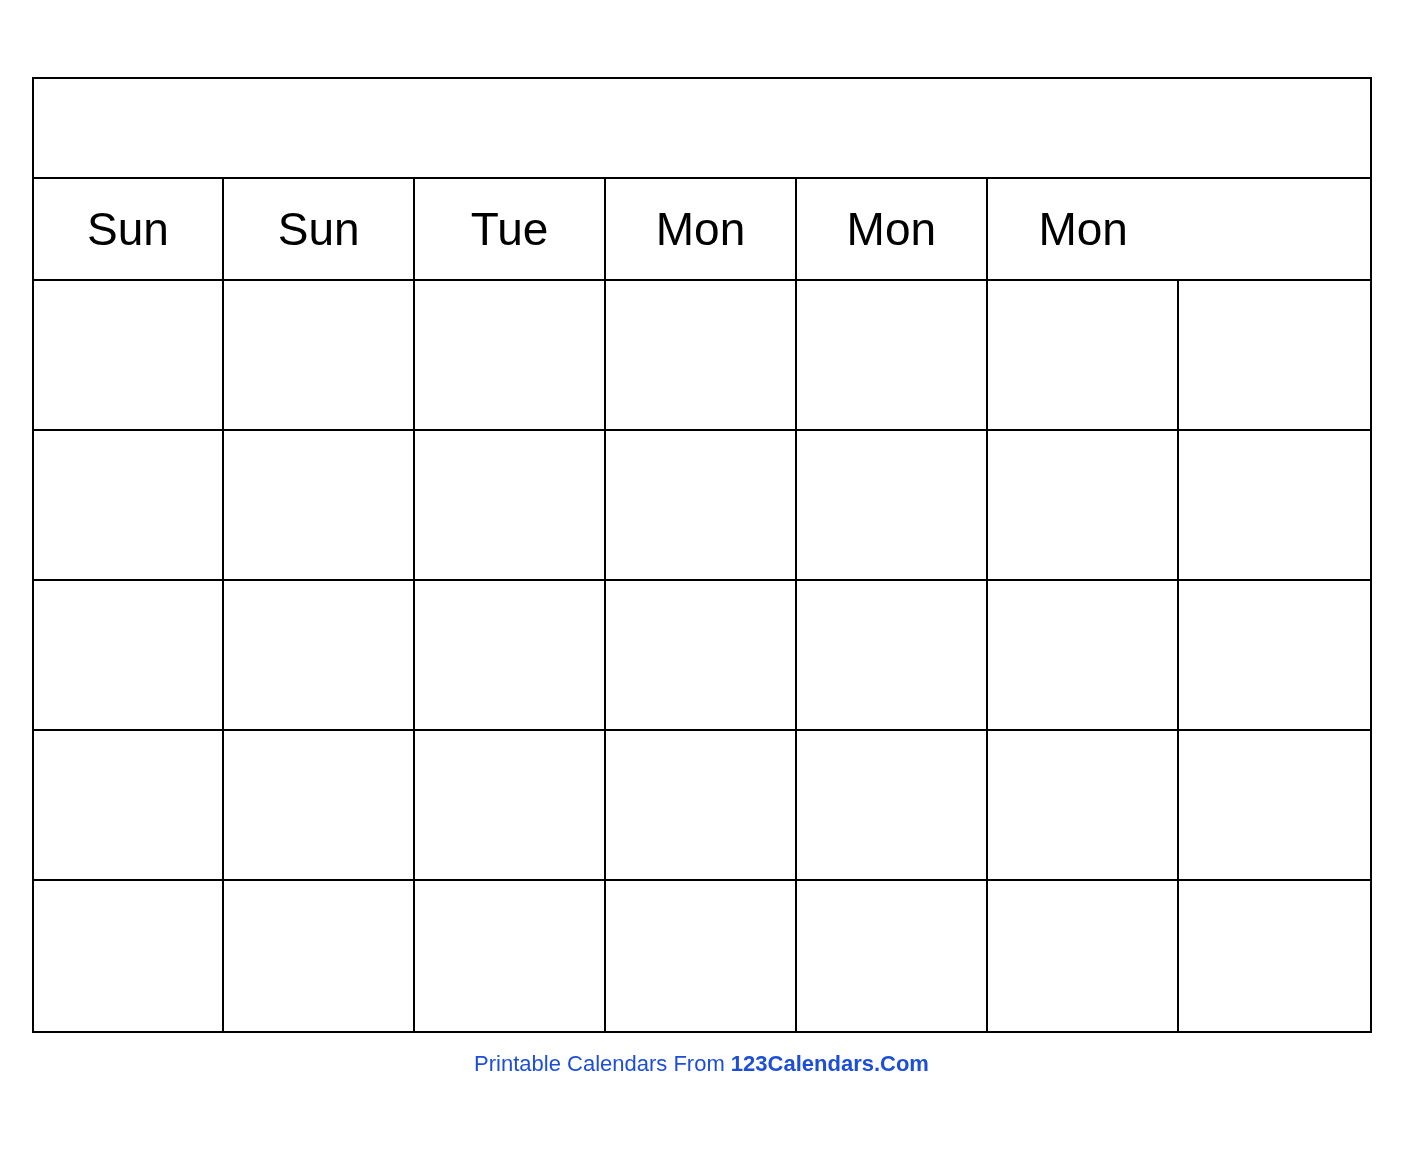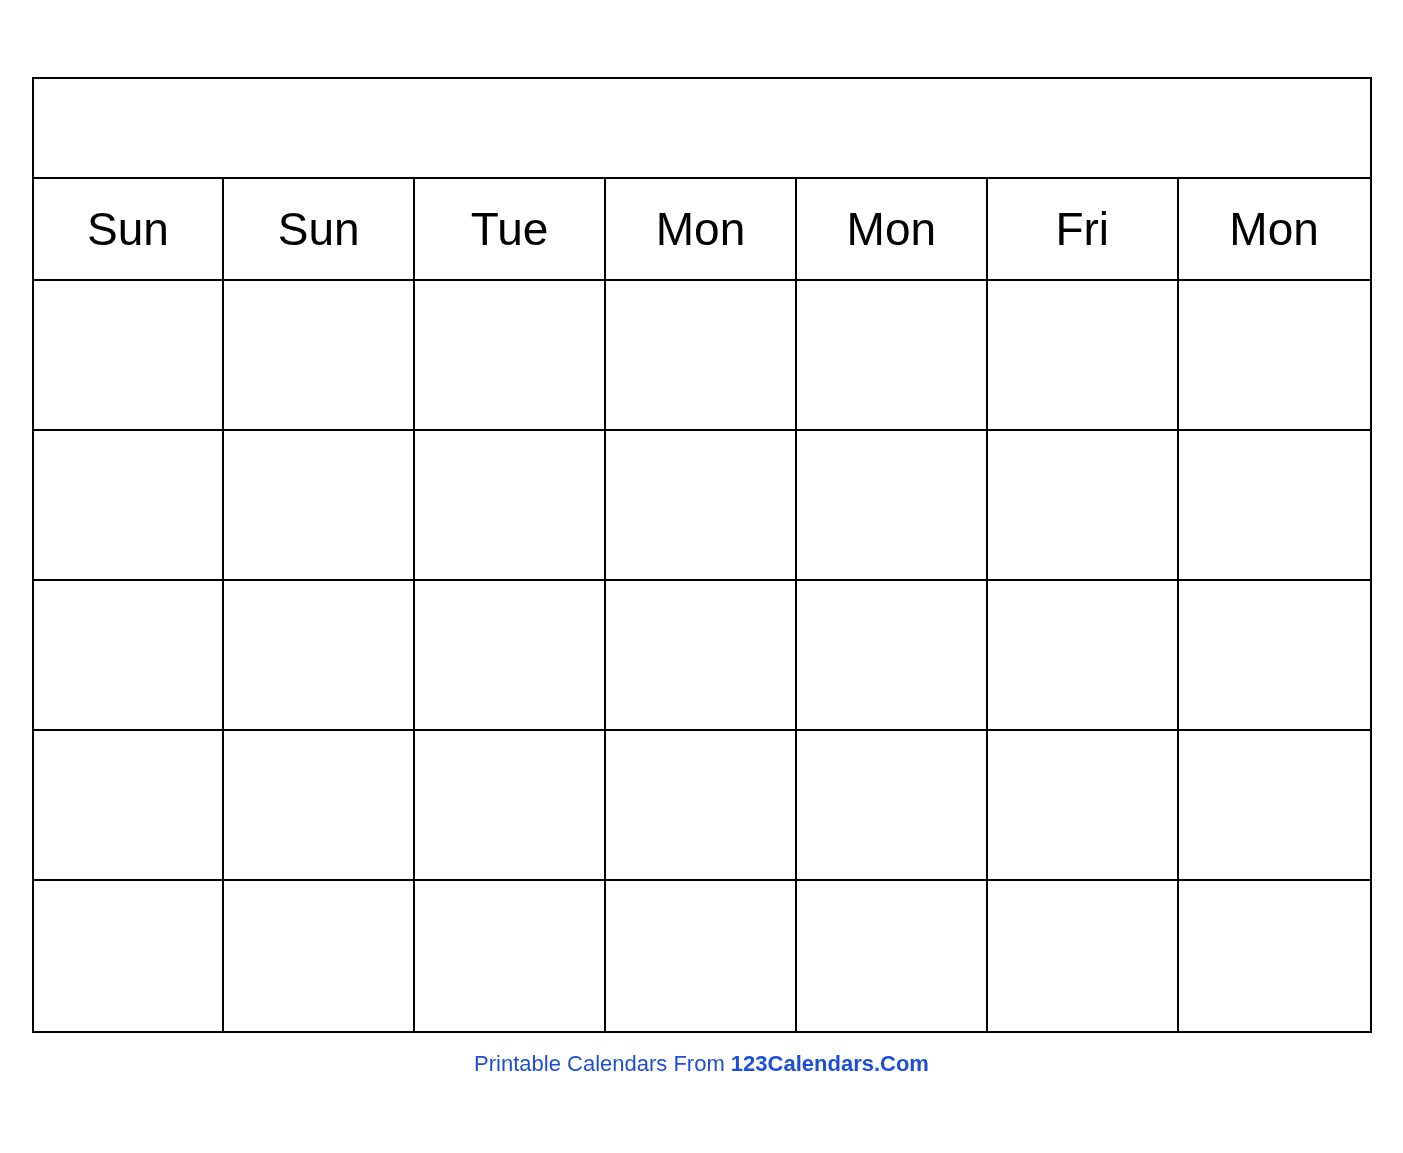--- a/index.html
+++ b/index.html
@@ -99,21 +99,20 @@
   <div class="calendar-container">
 
     <div class="calendar-title-row"></div>
 
     <div class="calendar-header">
       <div class="day-header">Sun</div>
       <div class="day-header">Sun</div>
       <div class="day-header">Tue</div>
       <div class="day-header">Mon</div>
       <div class="day-header">Mon</div>
-      <div class="day-header">Fri</div>
       <div class="day-header">Mon</div>
     </div>
 
     <div class="calendar-grid">
 
       <div class="calendar-cell"></div>
       <div class="calendar-cell"></div>
       <div class="calendar-cell"></div>
       <div class="calendar-cell"></div>
       <div class="calendar-cell"></div>

